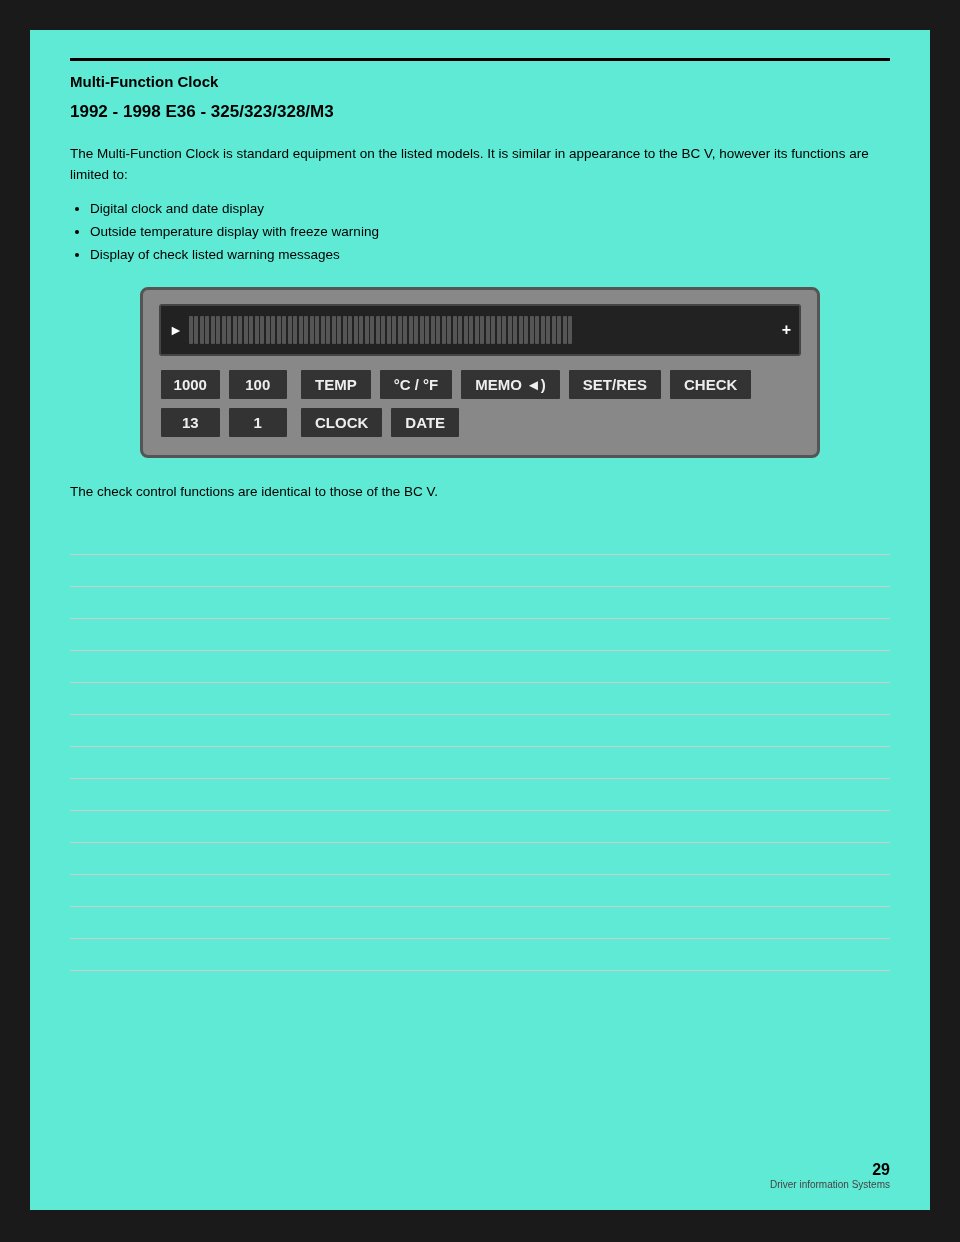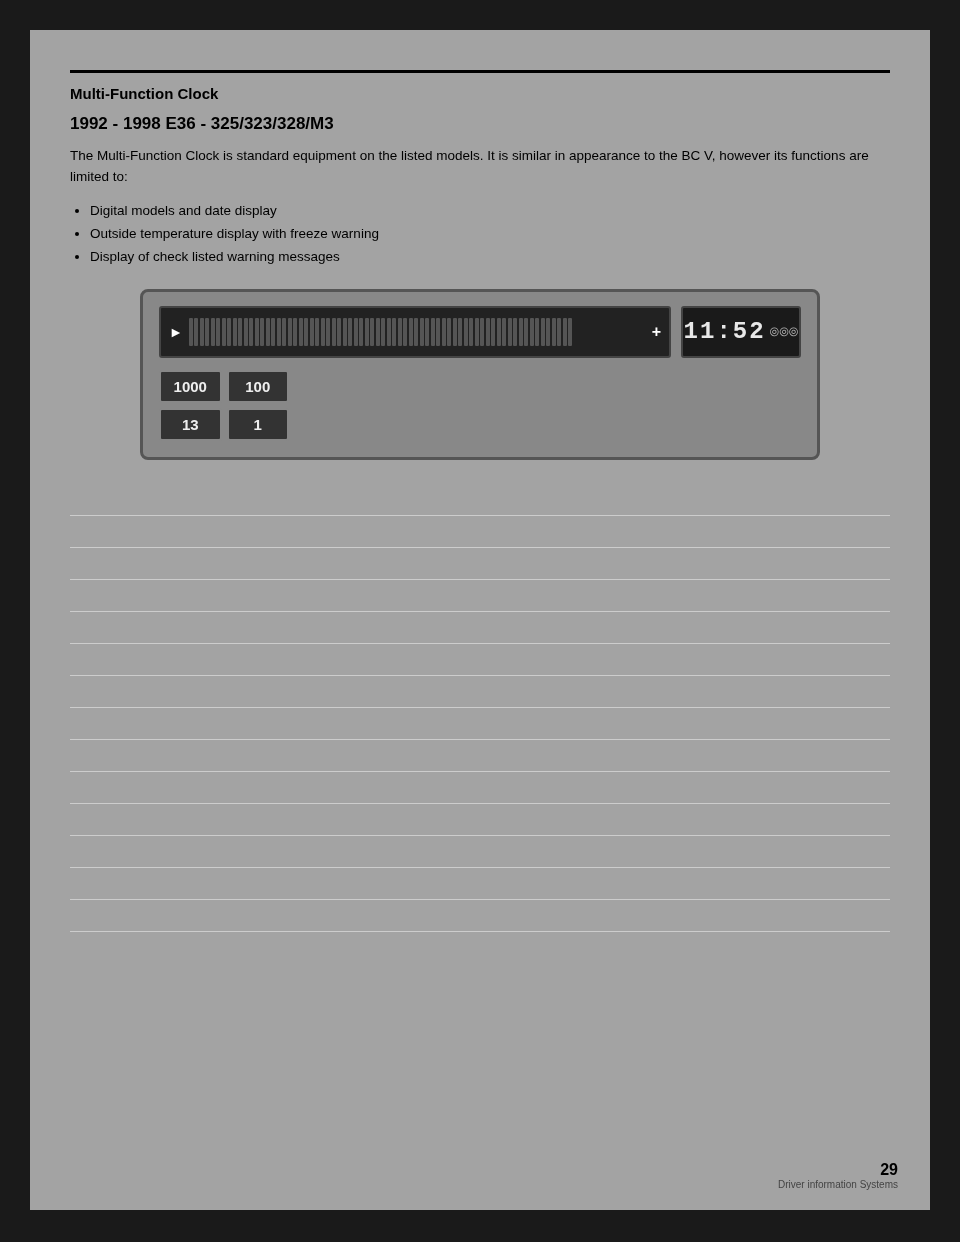--- a/index.html
+++ b/index.html
@@ -7,38 +7,38 @@
       width: 960px;
       min-height: 1242px;
       background: #1a1a1a;
       font-family: Arial, Helvetica, sans-serif;
       font-size: 14px;
       color: #000;
     }
     .page {
       width: 900px;
       min-height: 1180px;
-      background: #a3a3a3;
+      background: #5eead4;
       margin: 30px auto;
-      padding: 40px 40px;
+      padding: 28px 40px;
       position: relative;
     }
     .top-rule {
       border-top: 3px solid #000;
       margin-bottom: 12px;
     }
     .section-title {
       font-size: 15px;
       font-weight: bold;
       margin-bottom: 12px;
     }
     .sub-title {
       font-size: 17px;
       font-weight: bold;
-      margin-bottom: 12px;
+      margin-bottom: 22px;
     }
     .body-text {
       font-size: 13.5px;
       line-height: 1.55;
       margin-bottom: 12px;
     }
     .bullet-list {
       margin: 10px 0 14px 20px;
     }
     .bullet-list li {
@@ -158,21 +158,21 @@
       margin-top: 20px;
     }
     .note-line {
       border-bottom: 1px solid #ccc;
       height: 32px;
     }
     
     .page-footer {
       position: absolute;
       bottom: 20px;
-      right: 32px;
+      right: 40px;
       text-align: right;
     }
     .page-number {
       font-size: 16px;
       font-weight: bold;
     }
     .page-subtitle {
       font-size: 10px;
       color: #444;
     }
@@ -187,21 +187,21 @@
 <div class="page">
   <div class="top-rule"></div>
 
   <div class="section-title">Multi-Function Clock</div>
 
   <div class="sub-title">1992 - 1998 E36 - 325/323/328/M3</div>
 
   <p class="body-text">The Multi-Function Clock is standard equipment on the listed models. It is similar in appearance to the BC V, however its functions are limited to:</p>
 
   <ul class="bullet-list">
-    <li>Digital models and date display</li>
+    <li>Digital clock and date display</li>
     <li>Outside temperature display with freeze warning</li>
     <li>Display of check listed warning messages</li>
   </ul>
 
   <div class="device-container">
 
     <div class="device-top-row">
       <div class="display-bar">
         <span class="play-arrow">►</span>
         <div class="bar-dots">
@@ -271,41 +271,47 @@
             <div class="bar-dot"></div>
             <div class="bar-dot"></div>
             <div class="bar-dot"></div>
             <div class="bar-dot"></div>
             <div class="bar-dot"></div>
             <div class="bar-dot"></div>
             <div class="bar-dot"></div>
             <div class="bar-dot"></div>
           </div>
         <span class="bar-plus">+</span>
-      </div>
-      <div class="clock-display">
-        <span class="clock-time">11:52</span>
-        <span class="clock-radio-icon">⦾⦾⦾</span>
       </div>
     </div>
 
     <div class="device-bottom-row">
 
       <div class="left-buttons">
         <div class="btn btn-dark">1000</div>
         <div class="btn btn-dark">100</div>
         <div class="btn btn-dark">13</div>
         <div class="btn btn-dark">1</div>
       </div>
 
+      <div class="right-buttons">
+        <div class="btn btn-wide btn-dark">TEMP</div>
+        <div class="btn btn-wide btn-dark">°C / °F</div>
+        <div class="btn btn-wide btn-dark">MEMO ◄)</div>
+        <div class="btn btn-wide btn-dark">SET/RES</div>
+        <div class="btn btn-wide btn-dark">CHECK</div>
+        <div class="btn btn-wide btn-dark">CLOCK</div>
+        <div class="btn btn-wide btn-dark">DATE</div>
+      </div>
     </div>
 
   </div>
 
 
+  <p class="body-text">The check control functions are identical to those of the BC V.</p>
 
   <div class="notes-section">
     <div class="note-line"></div>
     <div class="note-line"></div>
     <div class="note-line"></div>
     <div class="note-line"></div>
     <div class="note-line"></div>
     <div class="note-line"></div>
     <div class="note-line"></div>
     <div class="note-line"></div>

